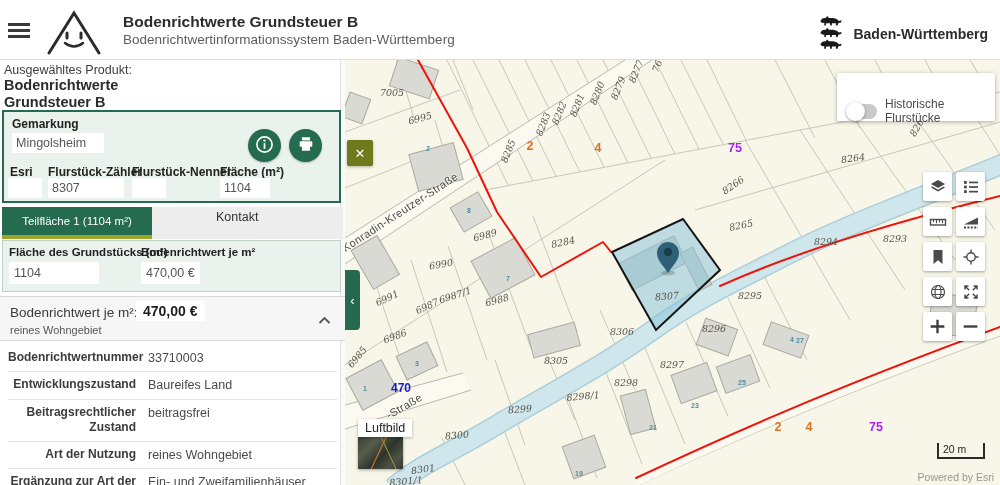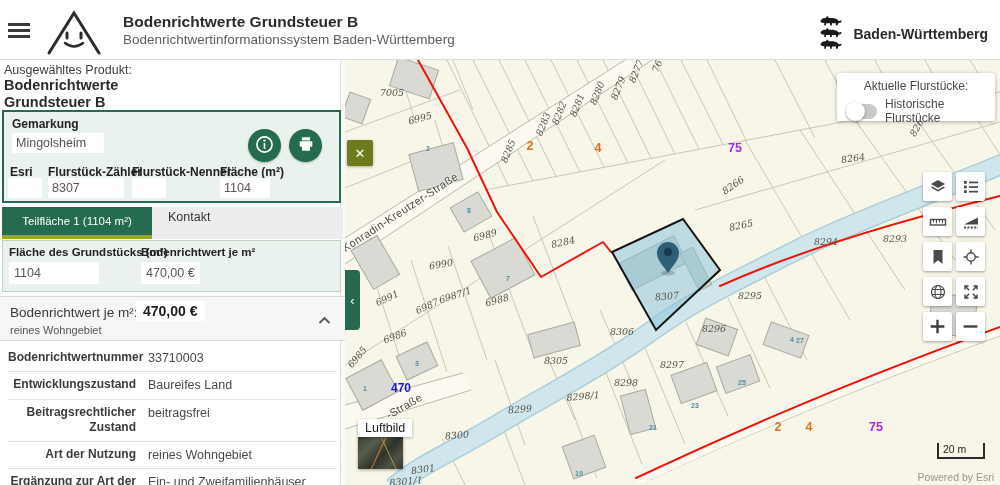--- a/index.html
+++ b/index.html
@@ -35,21 +35,21 @@
               color:#555; padding:8px 4px; font-family:inherit; }
   .circle-btn { position:absolute; width:33px; height:33px; border-radius:50%; background:#256b4f;
                 border:none; display:flex; align-items:center; justify-content:center; cursor:pointer;
                 box-shadow:0 1px 2px rgba(0,0,0,.25); }
   .tabs { position:absolute; left:2px; top:147px; width:341px; height:32px; background:#ededed;
           display:flex; }
   .tab-active { width:150px; height:32px; background:#256b4f; color:#fff; font-size:11.5px;
                 display:flex; align-items:center; justify-content:center;
                 border-bottom:4px solid #9aa627; cursor:pointer; }
   .tab-inactive { flex:1; height:20px; color:#333; font-size:12.5px; display:flex; align-items:center;
-                  padding-left:16px; cursor:pointer; }
+                  padding-left:16px; cursor:pointer;margin-left:48px; }
   .area-panel { position:absolute; left:2px; top:180px; width:339px; height:52px; background:#e9f2ec;
                 border:1px solid #bed3c6; }
   .ap-label { position:absolute; font-size:11.5px; font-weight:bold; color:#222; }
   .ap-box { position:absolute; background:#fff; height:22px; font-size:12.5px; color:#555;
             display:flex; align-items:center; padding:0 5px; }
   .accordion { position:absolute; left:0; top:236px; width:345px; height:45px; background:#f6f6f6;
                border-top:1px solid #d9d9d9; border-bottom:1px solid #d9d9d9; cursor:pointer; }
   .acc-label { position:absolute; left:10px; top:8px; font-size:13.5px; color:#3a3a3a; }
   .acc-value { position:absolute; left:136px; top:4px; background:#fff; padding:2px 7px;
                font-size:14px; font-weight:bold; color:#1d1d1d; }
@@ -385,21 +385,20 @@
       </div>
 
     <button class="close-btn">
       <span>✕</span>
     </button>
     <button class="collapse-tab">
       <span>‹</span>
     </button>
 
     <div class="toggle-panel">
-      <div class="toggle-title">Aktuelle Flurstücke:</div>
       <div class="toggle-row">
         <div class="switch">
             <div class="knob"></div>
           </div>
         <span>Historische Flurstücke</span>
       </div>
     </div>
 
     <div id="map-controls">
         <button class="map-btn" style="left: 578px; top: 112px;">

